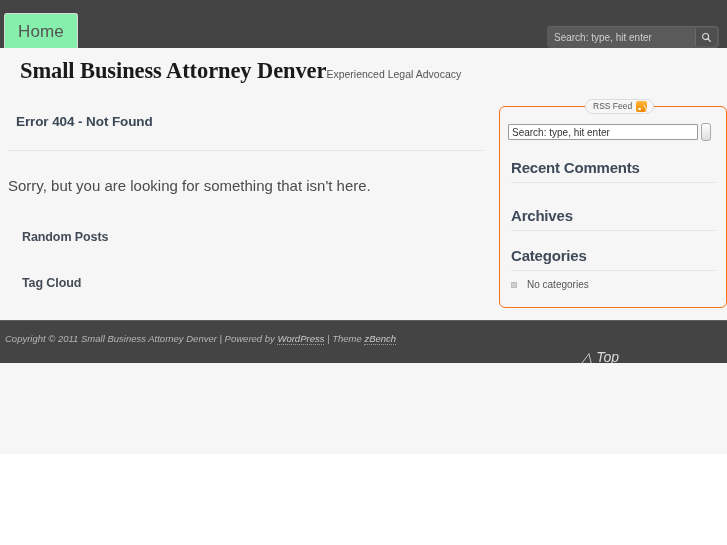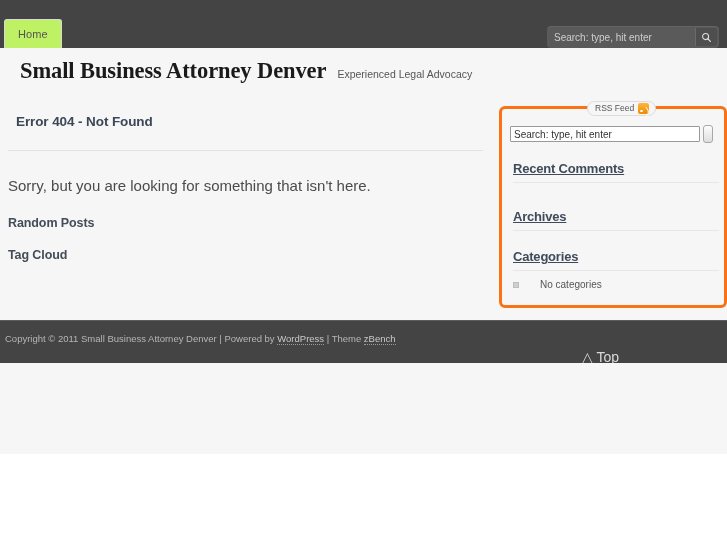--- a/index.html
+++ b/index.html
@@ -25,23 +25,23 @@
     width: 727px; height: 48px;
     background: #444444;
   }
   .nav-tabs {
     position: absolute;
     left: 4px; bottom: 0;
     display: flex;
     align-items: flex-end;
   }
   .nav-tab {
-    background: #bef264;
+    background: #86efac;
     color: #555555;
-    font-size: 11px;
+    font-size: 17px;
     line-height: 1;
     padding: 9px 13px 8px 13px;
     border-radius: 3px 3px 0 0;
     border: 1px solid #d8d8d8;
     border-bottom: none;
     letter-spacing: .1px;
     cursor: pointer;
     white-space: nowrap;
   }
 
@@ -97,21 +97,20 @@
   .site-title {
     font-family: "Liberation Serif", serif;
     font-weight: bold;
     font-size: 22.5px;
     color: #1a1a1a;
     line-height: 1;
     letter-spacing: -0.1px;
     margin-left: 12px;
   }
   .site-desc {
-    margin-left: 11px;
     font-size: 10.5px;
     color: #555555;
     line-height: 1;
   }
 
   
   .content {
     position: absolute;
     left: 8px; top: 106px;
     width: 475px;
@@ -132,33 +131,33 @@
   .entry-body {
     font-size: 15px;
     color: #4b4b4b;
     padding-top: 24px;
     line-height: 1.5;
   }
   .section-title {
     font-size: 12.5px;
     font-weight: bold;
     color: #444c58;
-    margin: 0;
+    margin: 14px;
     padding-top: 18px;
     letter-spacing: -0.1px;
   }
 
   
   .sidebar {
     position: absolute;
     left: 499px; top: 106px;
     width: 228px;
     height: 202px;
     background: #f6f6f6;
-    border: 3px solid #f97316;
+    border: 1px solid #f97316;
     border-radius: 6px;
   }
   .rss-badge {
     position: absolute;
     top: -8px; left: 85px;
     background: #f6f6f6;
     border: 1px solid #dcdcdc;
     border-radius: 8px;
     padding: 1px 6px 1px 7px;
     display: flex;
@@ -230,60 +229,60 @@
     padding: 0;
     font-size: 0;
   }
 
   .widget {
     position: absolute;
     left: 11px;
     width: 206px;
   }
   .widget-title {
-    font-size: 13px;
+    font-size: 15px;
     font-weight: bold;
     color: #3f4a5a;
     margin: 0 0 6px 0;
     letter-spacing: -0.2px;
-    text-decoration: underline;
   }
   .widget-rule {
     height: 1px;
     background: #e6e6e6;
     width: 206px;
   }
   .widget-list {
     list-style: none;
     margin: 7px 0 0 0;
     padding: 0;
   }
   .widget-list li {
     font-size: 10px;
     color: #555555;
     display: flex;
     align-items: center;
-    gap: 21px;
+    gap: 10px;
     line-height: 1.3;
   }
   .li-bullet {
     width: 6px; height: 6px;
     background: #cfcfcf;
     border: 1px solid #bdbdbd;
     display: inline-block;
     flex: 0 0 auto;
   }
 
   
   .footer {
     position: absolute;
     left: 0; top: 320px;
     width: 727px; height: 43px;
     background: #444444;
     border-top: 1px solid #5c5c5c;
+    font-style: italic;
   }
   .footer-credit {
     position: absolute;
     left: 5px; top: 13px;
     font-size: 9.5px;
     color: #b6b6b6;
     line-height: 1;
     white-space: nowrap;
   }
   .footer-link {

